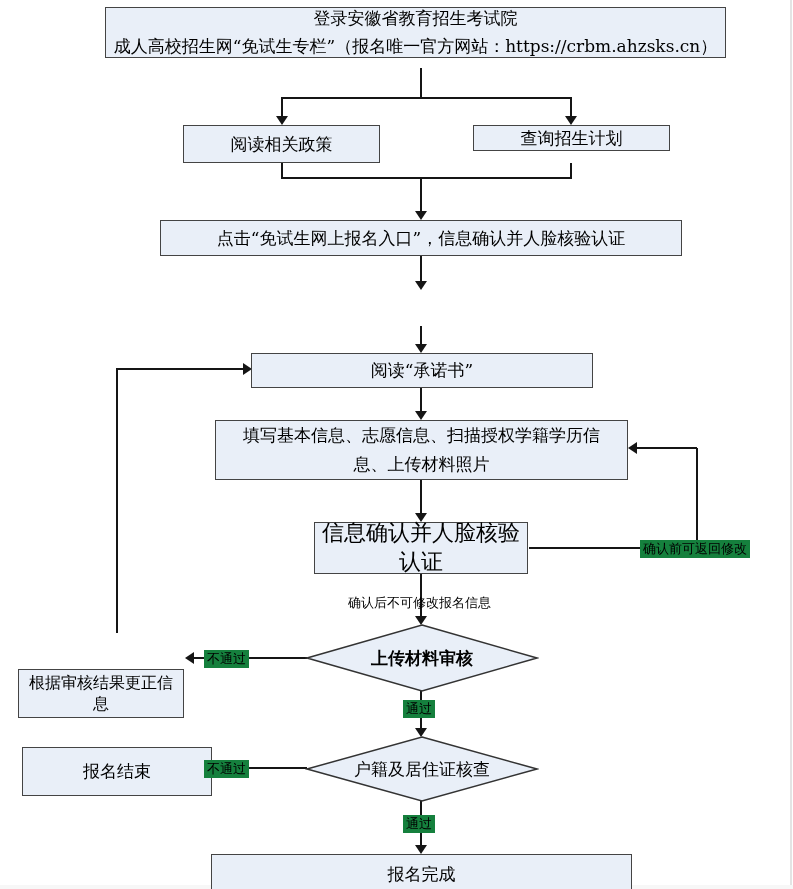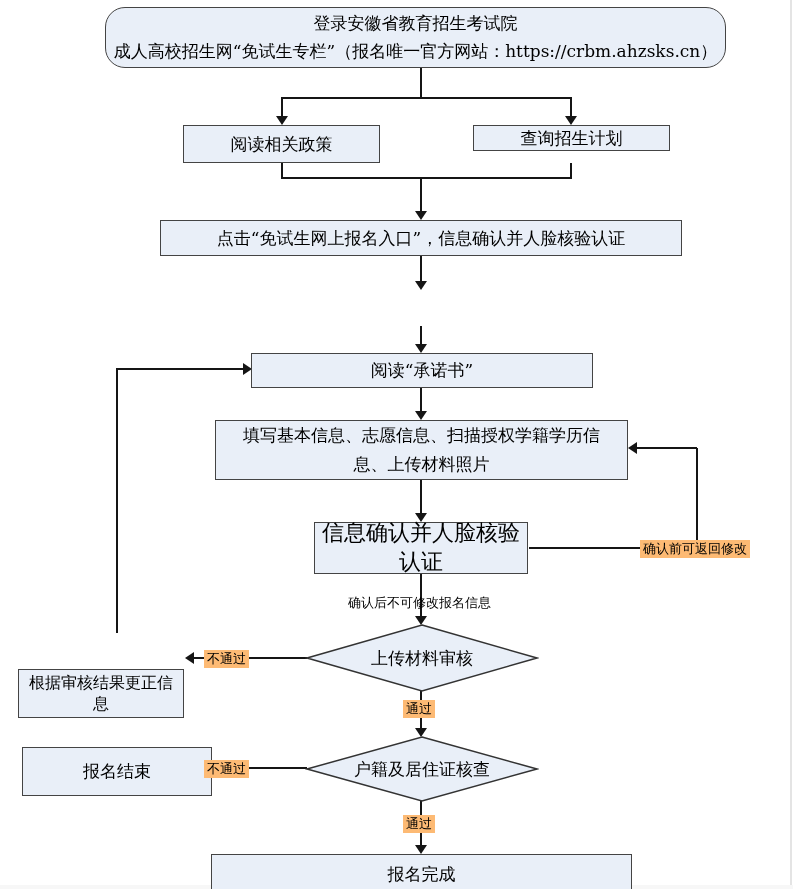--- a/index.html
+++ b/index.html
@@ -11,21 +11,21 @@
     position:absolute;background:#e9eff8;border:1px solid #444;box-sizing:border-box;
     display:flex;align-items:center;justify-content:center;text-align:center;
     font-size:17px;line-height:1.3;white-space:pre-line;padding:0 6px;z-index:3;
   }
   .vl,.hl{position:absolute;background:#151515;z-index:2;}
   .ah{position:absolute;width:0;height:0;z-index:2;}
   .ah-d{border-left:6px solid transparent;border-right:6px solid transparent;border-top:9px solid #151515;}
   .ah-l{border-top:6px solid transparent;border-bottom:6px solid transparent;border-right:9px solid #151515;}
   .ah-r{border-top:6px solid transparent;border-bottom:6px solid transparent;border-left:9px solid #151515;}
   .elabel{position:absolute;font-size:13px;white-space:nowrap;z-index:4;}
-  .wbg{background:#fdba74;padding:0 3px;}
+  .wbg{background:#15803d;padding:0 3px;}
   .dshape{position:absolute;z-index:3;}
   .dlabel{position:absolute;display:flex;align-items:center;justify-content:center;font-size:17px;z-index:4;}
   .pageedge{position:absolute;z-index:1;}
 </style>
 </head>
 <body>
 
 <div class="canvas">
 
   <div class="pageedge" style="left:790px;top:0;width:2px;height:889px;background:#e4e4e4;"></div>
@@ -63,21 +63,21 @@
   <div class="ah ah-d" style="left:415px;top:411px;"></div>
   <div class="ah ah-d" style="left:415px;top:513px;"></div>
   <div class="ah ah-d" style="left:415px;top:616px;"></div>
   <div class="ah ah-d" style="left:415px;top:728px;"></div>
   <div class="ah ah-d" style="left:415px;top:845px;"></div>
   <div class="ah ah-l" style="left:185px;top:652px;"></div>
   <div class="ah ah-l" style="left:213px;top:762px;"></div>
   <div class="ah ah-l" style="left:628px;top:442px;"></div>
   <div class="ah ah-r" style="left:243px;top:363px;"></div>
 
-  <div class="node" style="left:105px;top:7px;width:621px;height:61px;flex-direction:column;line-height:1.6;border-radius:20px;">
+  <div class="node" style="left:105px;top:7px;width:621px;height:51px;flex-direction:column;line-height:1.6;">
     <div>登录安徽省教育招生考试院</div>
     <div>成人高校招生网“免试生专栏”（报名唯一官方网站：https://crbm.ahzsks.cn）</div>
   </div>
 
   <div class="node" style="left:183px;top:125px;width:197px;height:38px;">阅读相关政策</div>
   <div class="node" style="left:473px;top:125px;width:197px;height:26px;">查询招生计划</div>
 
   <div class="node" style="left:160px;top:220px;width:522px;height:36px;">点击“免试生网上报名入口”，信息确认并人脸核验认证</div>
 
 
@@ -90,21 +90,21 @@
 
   <div class="node" style="left:18px;top:669px;width:166px;height:49px;font-size:16px;">根据审核结果更正信息</div>
 
   <div class="node" style="left:22px;top:747px;width:190px;height:49px;">报名结束</div>
 
   <div class="node" style="left:211px;top:854px;width:421px;height:40px;">报名完成</div>
 
   <svg class="dshape" style="left:305px;top:624px;" width="234" height="68">
     <polygon points="117,1 232,34 117,67 2,34" fill="#e9eff8" stroke="#333" stroke-width="1.5"></polygon>
   </svg>
-  <div class="dlabel" style="left:305px;top:624px;width:234px;height:68px;">上传材料审核</div>
+  <div class="dlabel" style="left:305px;top:624px;width:234px;height:68px;font-weight:bold;">上传材料审核</div>
 
   <svg class="dshape" style="left:305px;top:736px;" width="234" height="66">
     <polygon points="117,1 232,33 117,65 2,33" fill="#e9eff8" stroke="#333" stroke-width="1.5"></polygon>
   </svg>
   <div class="dlabel" style="left:305px;top:736px;width:234px;height:66px;">户籍及居住证核查</div>
 
   <div class="elabel wbg" style="left:640px;top:540px;">确认前可返回修改</div>
   <div class="elabel" style="left:348px;top:594px;">确认后不可修改报名信息</div>
   <div class="elabel wbg" style="left:204px;top:650px;">不通过</div>
   <div class="elabel wbg" style="left:403px;top:700px;">通过</div>

